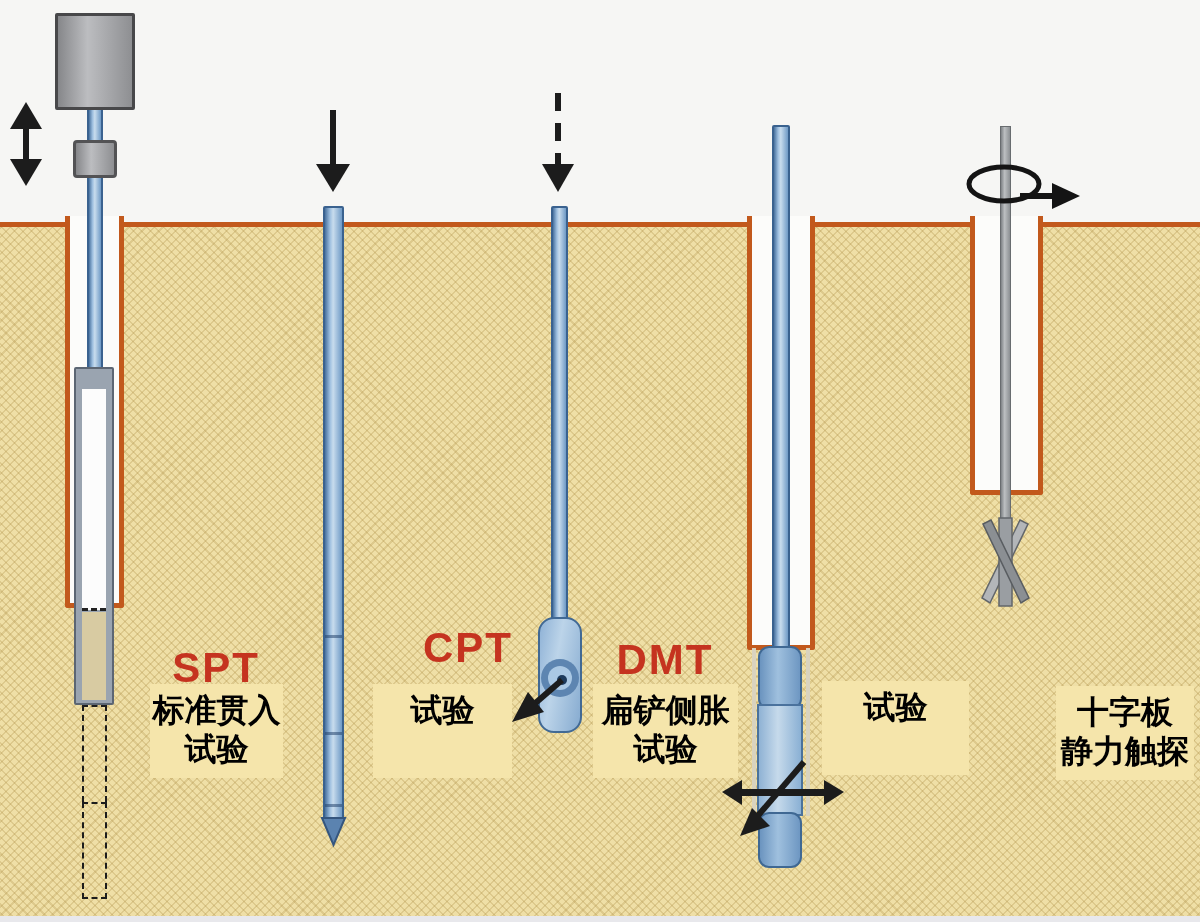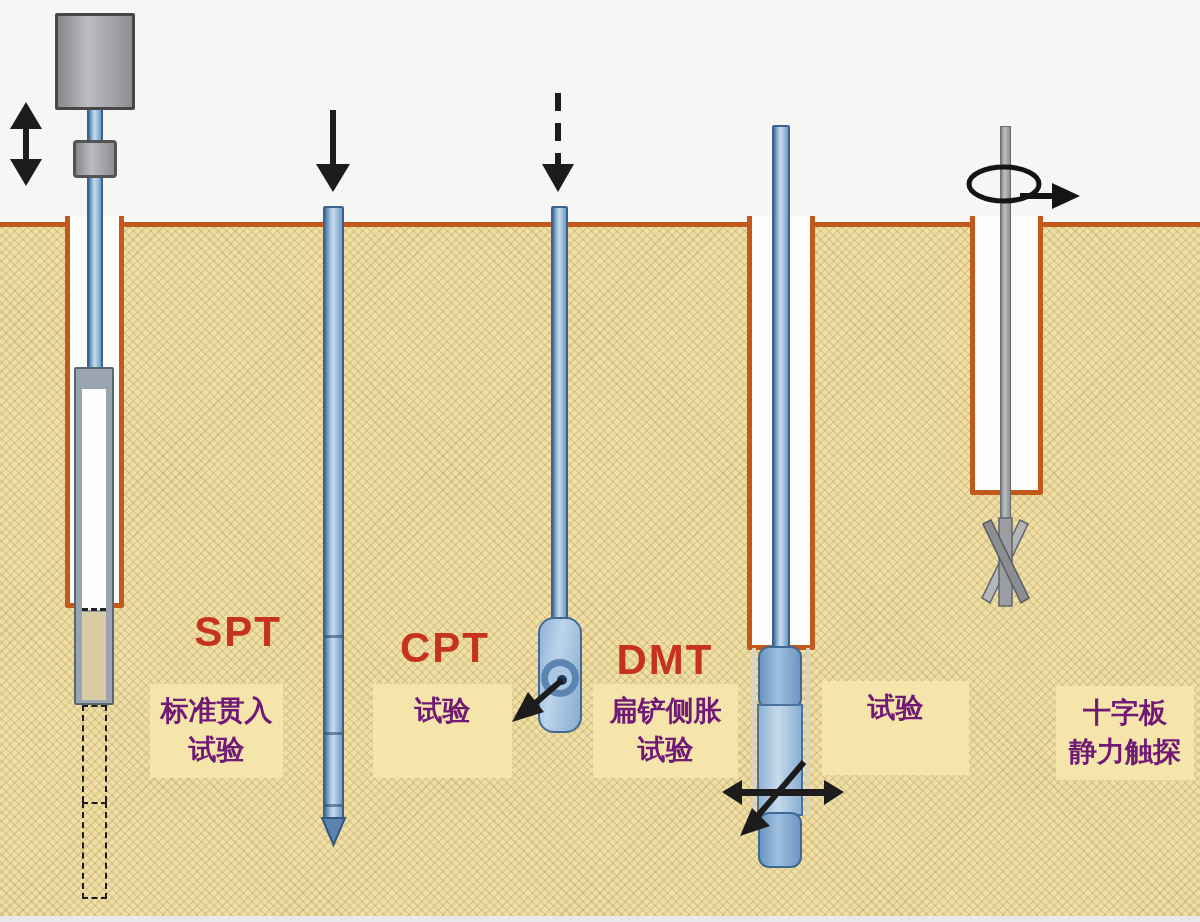--- a/index.html
+++ b/index.html
@@ -34,21 +34,21 @@
     background:linear-gradient(90deg,#86878a,#bcbdc0 40%,#8e8f92);
     box-sizing:border-box;
   }
   .joint{position:absolute;left:0;width:100%;height:3px;background:rgba(38,70,110,.55);}
   
   .acronym{
     color:#c5331f;font-size:42px;font-weight:bold;letter-spacing:2px;
     text-align:center;line-height:48px;
   }
   .namebox{
-    background:#f5e5ab;color:#701a75;font-size:28px;font-weight:600;
+    background:#f5e5ab;color:#000000;font-size:32px;font-weight:600;
     text-align:center;line-height:39px;padding-top:7px;box-sizing:border-box;
     font-family:"DejaVu Sans","Liberation Sans",sans-serif;
   }
   .namebox span{display:block;}
   svg{display:block;overflow:visible;}
 </style>
 </head>
 <body>
 
 <div class="stage">
@@ -125,22 +125,22 @@
     <ellipse cx="42" cy="24" rx="35" ry="17" fill="none" stroke="#141414" stroke-width="5"></ellipse>
     <rect x="58" y="33" width="36" height="6" fill="#141414"></rect>
     <polygon points="118,36 90,23 90,49" fill="#141414"></polygon>
   </svg>
   <svg class="abs" style="left:975px;top:510px;" width="62" height="102">
     <polygon points="45,10 53,14 15,93 7,88" fill="#b3b6b9" stroke="#62666a" stroke-width="1.5"></polygon>
     <rect x="24" y="8" width="13" height="88" fill="#9a9ea2" stroke="#62666a" stroke-width="1.5"></rect>
     <polygon points="8,14 16,10 54,88 46,93" fill="#8b8f93" stroke="#595d61" stroke-width="1.5"></polygon>
   </svg>
 
-  <div class="abs acronym" style="left:150px;top:608px;width:132px;text-align:right;">SPT</div>
-  <div class="abs acronym" style="left:379px;top:624px;width:132px;">CPT</div>
+  <div class="abs acronym" style="left:150px;top:644px;width:132px;">SPT</div>
+  <div class="abs acronym" style="left:402px;top:624px;width:132px;">CPT</div>
   <div class="abs acronym" style="left:599px;top:624px;width:132px;margin-top:12px;">DMT</div>
 
   <div class="abs namebox" style="left:150px;top:684px;width:133px;height:94px;">
     <span>标准贯入</span>
     <span>试验</span>
   </div>
   <div class="abs namebox" style="left:373px;top:684px;width:139px;height:94px;">
     <span>试验</span>
   </div>
   <div class="abs namebox" style="left:593px;top:684px;width:145px;height:94px;">

